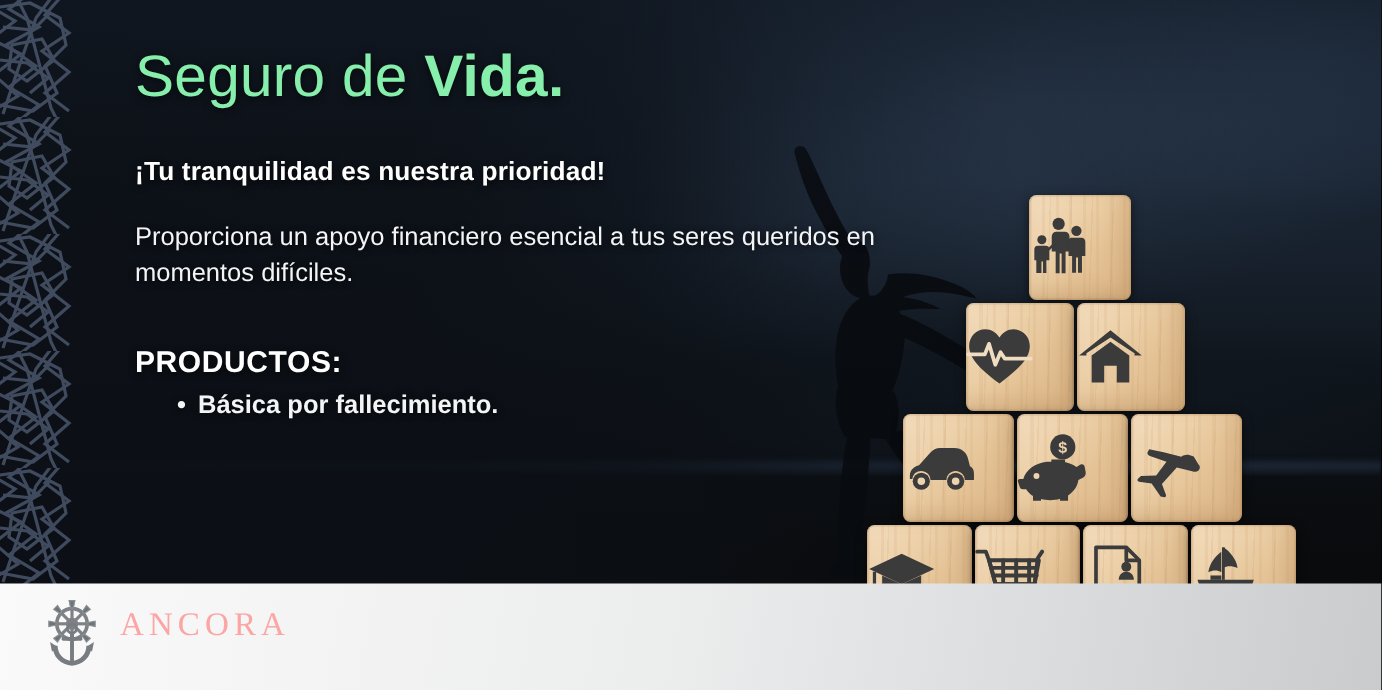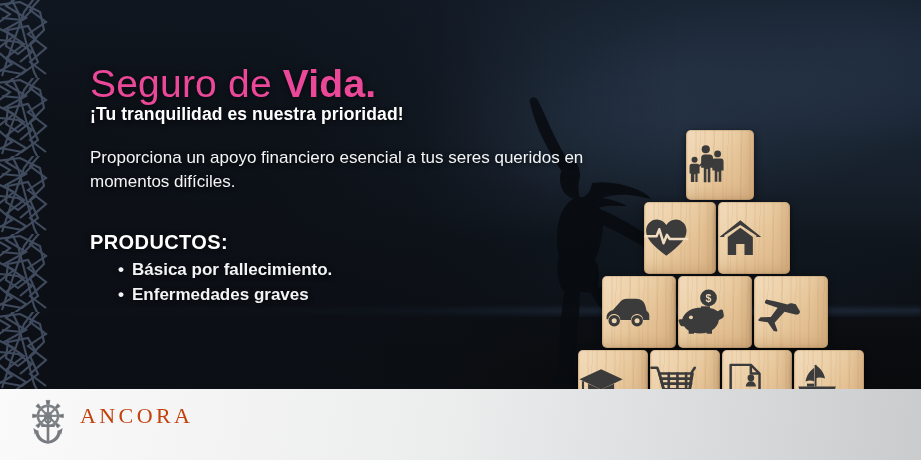--- a/index.html
+++ b/index.html
@@ -37,22 +37,22 @@
   .dancer{position:absolute;left:470px;top:95px;width:230px;height:290px;opacity:.88;}
   .dancer svg{width:100%;height:100%;display:block;}
 
   
   .lattice{position:absolute;left:0;top:0;width:48px;height:390px;overflow:hidden;}
   .lattice svg{display:block;}
 
   
   .content{position:absolute;left:90px;top:0;width:560px;}
   .title{position:absolute;left:0;top:31px;font-size:39px;line-height:1.1;
-    color:#ec4899;font-weight:300;letter-spacing:.2px;
-    text-shadow:0 1px 6px rgba(0,0,0,.65);white-space:nowrap;margin-top:32px;}
+    color:#86efac;font-weight:300;letter-spacing:.2px;
+    text-shadow:0 1px 6px rgba(0,0,0,.65);white-space:nowrap;}
   .title b{font-weight:700;}
   .tagline{position:absolute;left:0;top:104px;font-size:17.5px;font-weight:700;
     color:#ffffff;letter-spacing:.1px;text-shadow:0 1px 5px rgba(0,0,0,.7);white-space:nowrap;}
   .desc{position:absolute;left:0;top:146px;width:545px;font-size:17px;line-height:1.42;
     color:#f2f4f6;font-weight:400;text-shadow:0 1px 5px rgba(0,0,0,.7);}
   .prod-head{position:absolute;left:0;top:231px;font-size:20px;font-weight:700;
     color:#ffffff;letter-spacing:.4px;text-shadow:0 1px 5px rgba(0,0,0,.7);}
   .prod-list{position:absolute;left:24px;top:255px;margin:4px;padding:0;list-style:none;font-weight:bold;}
   .prod-list li{font-size:17px;line-height:1.3;color:#f2f4f6;margin-bottom:3px;
     text-shadow:0 1px 5px rgba(0,0,0,.7);white-space:nowrap;}
@@ -71,21 +71,21 @@
   .cube svg{width:62%;height:62%;display:block;fill:#3b3b3b;}
   .cube.wide svg{width:66%;height:66%;}
 
   
   .footer{position:absolute;left:0;top:389px;width:921px;height:71px;
     background:linear-gradient(100deg,#fafafa 0%,#f4f4f4 22%,#eceded 48%,#dcdddf 74%,#c9cbcd 100%);}
   .logo{position:absolute;left:22px;top:396px;width:180px;height:56px;}
   .logo-mark{position:absolute;left:0;top:2px;width:52px;height:52px;}
   .logo-mark svg{width:100%;height:100%;display:block;}
   .logo-word{position:absolute;left:58px;top:7px;font-size:22px;letter-spacing:3.4px;
-    color:#c2410c;font-family:"Liberation Serif","DejaVu Serif",serif;font-weight:400;}
+    color:#fca5a5;font-family:"Liberation Serif","DejaVu Serif",serif;font-weight:400;}
   .logo-badge{position:absolute;left:58px;top:35px;background:#253356;border-radius:4px;
     padding:3px 9px 3px 9px;border:1px solid #3d4c72;}
   .logo-badge span{color:#fff;font-size:9.5px;letter-spacing:.4px;font-weight:700;
     display:block;transform:scaleX(.86);transform-origin:left center;white-space:nowrap;}
 </style>
 </head>
 <body>
 
 <div id="banner">
 
@@ -144,21 +144,20 @@
     </svg>
   </div>
 
   <div class="content">
     <div class="title"><span>Seguro de </span><b>Vida.</b></div>
     <div class="tagline">¡Tu tranquilidad es nuestra prioridad!</div>
     <div class="desc">Proporciona un apoyo financiero esencial a tus seres queridos en momentos difíciles.</div>
     <div class="prod-head">PRODUCTOS:</div>
     <ul class="prod-list">
       <li>Básica por fallecimiento.</li>
-      <li>Enfermedades graves</li>
     </ul>
   </div>
 
   <div class="blocks">
 
     <div class="cube" style="left:108px;top:0px;width:68px;height:70px;">
       <span>
         <svg viewBox="0 0 64 64">
             <g fill="#3b3b3b">
           <circle cx="30" cy="8" r="6.2"></circle>

